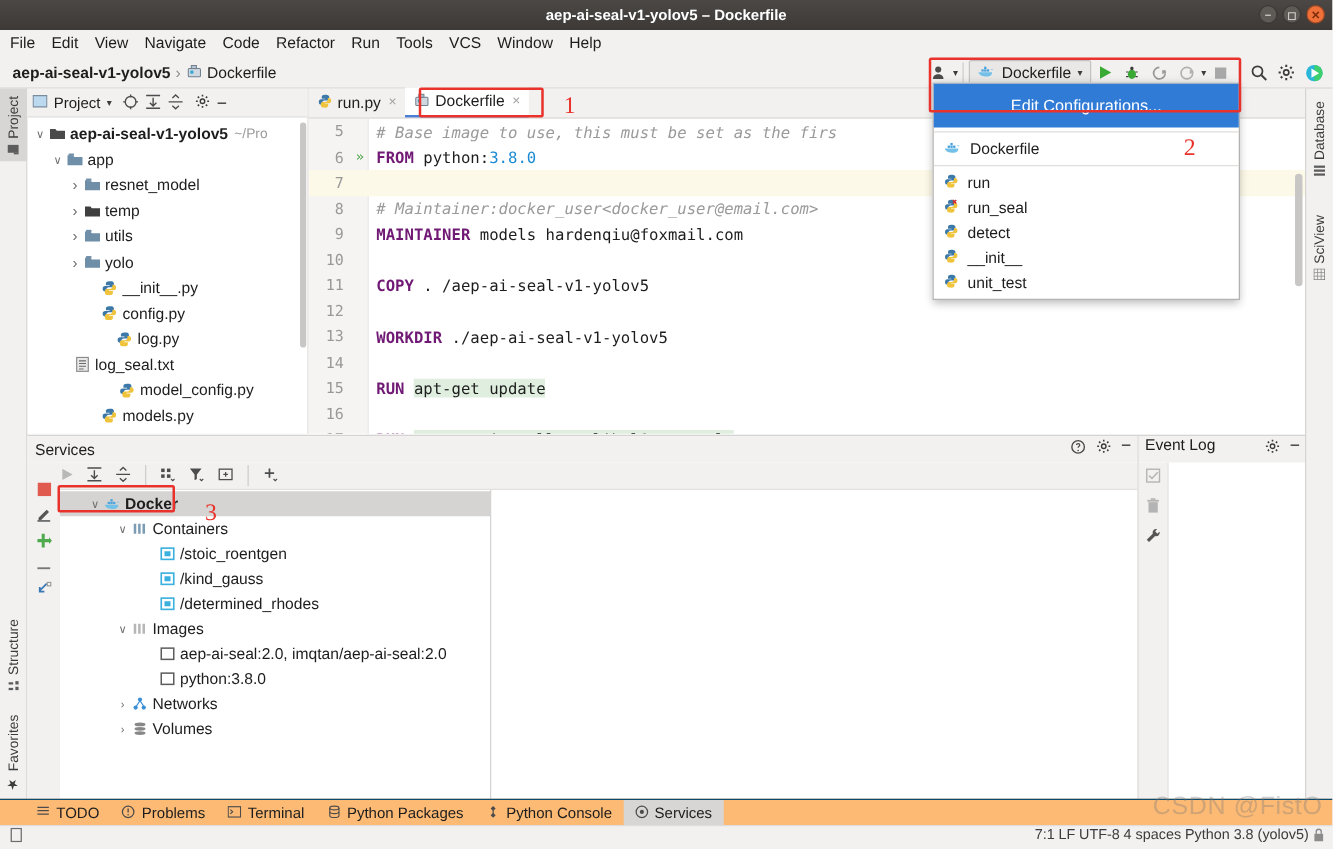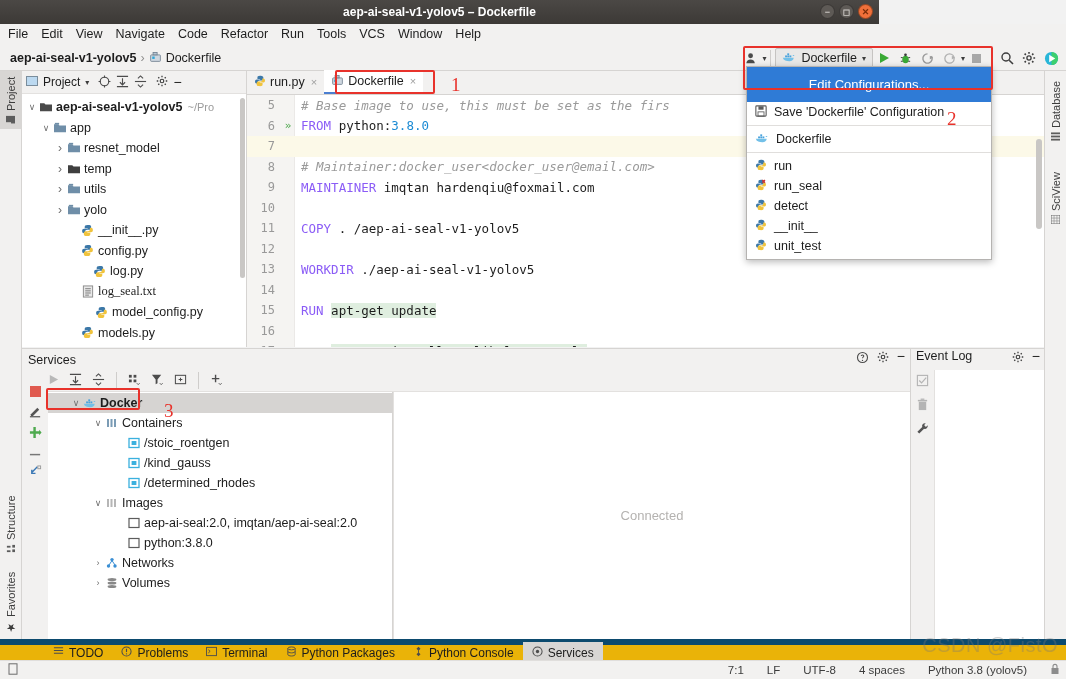--- a/index.html
+++ b/index.html
@@ -9,21 +9,21 @@
     overflow: hidden;
     font-family: "Liberation Sans", sans-serif;
     font-size: 12px;
     color: #1d1d1d;
     background: #f2f2f2;
   }
   #app { position: relative; width: 1066px; height: 679px; }
 
   
   .titlebar {
-    position: absolute; left:0; top:0; width:879px; height:24px;
+    position: absolute; left:0; top:0; width:1066px; height:24px;
     background: linear-gradient(#4b4845,#3c3936);
     color:#ffffff; font-size:12px; font-weight:bold;
     display:flex; align-items:center; justify-content:center;
   }
   .win-btns { position:absolute; right:6px; top:4px; display:flex; gap:4px; }
   .win-btn { width:15px; height:15px; border-radius:50%; display:flex;
              align-items:center; justify-content:center; font-size:9px;
              color:#3c3936; border:1px solid rgba(0,0,0,.35); }
   .win-min { background:#5e5a56; color:#cfcbc7;}
   .win-max { background:#5e5a56; color:#cfcbc7;}
@@ -108,21 +108,21 @@
   .etab .x { color:#a0a0a0; font-size:11px; margin-left:2px; }
   .code { position:relative; height:252px; overflow:hidden; background:#ffffff;
           font-family:"DejaVu Sans Mono", monospace; font-size:12.5px; }
   .cline { position:relative; height:20.5px; display:flex; align-items:center; }
   .cline.hl { background:#fcf9e8; }
   .gut { width:34px; text-align:right; padding-right:6px; color:#999999;
          font-size:12px; flex:none; }
   .runmark { width:14px; flex:none; color:#4ca64c; font-size:11px; text-align:center;}
   .ctext { white-space:pre; padding-left:6px; }
   .c-comment { color:#9a9a9a; font-style:italic; }
-  .c-kw { color:#8b5cf6; font-weight:normal; }
+  .c-kw { color:#701a75; font-weight:bold; }
   .c-num { color:#1a8ad4; }
   .c-run { background:#dfeedf; }
   .gutter-bg { position:absolute; left:0; top:0; width:48px; height:252px;
                background:#f5f4f2; border-right:1px solid #ebe9e7; z-index:0;}
   .code-scroll { position:absolute; right:2px; top:44px; width:6px; height:90px;
                  background:#c9c7c5; border-radius:3px; z-index:5;}
 
   
   .rightstrip {
     position:absolute; right:0; top:71px; width:22px; height:568px;
@@ -170,29 +170,29 @@
   .el-head { height:21px; background:#f2f1f0; display:flex; align-items:flex-start;
              padding:0 5px; font-size:12.5px; position:relative; }
   .el-head-icons { position:absolute; right:4px; top:2px; display:flex; gap:8px; }
   .el-body { display:flex; height:270px; }
   .el-tools { width:24px; background:#f2f1f0; display:flex; flex-direction:column;
               align-items:center; padding-top:4px; gap:9px;
               border-right:1px solid #e3e1df;}
 
   
   .bottombar { position:absolute; left:0; top:639px; width:1066px; height:21px;
-               background:#eab308; display:flex; align-items:center;
-               padding-left:44px; gap:0; font-size:12px;
-               border-top:6px solid #0c4a6e; }
+               background:#fdba74; display:flex; align-items:center;
+               padding-left:20px; gap:0; font-size:12px;
+               border-top:1px solid #0c4a6e; }
   .btab { display:flex; align-items:center; gap:5px; height:21px; padding:0 9px; }
   .btab.active { background:#d8d6d4; }
   .statusbar { position:absolute; left:0; top:660px; width:1066px; height:19px;
                background:#f2f1f0; display:flex; align-items:center;
                font-size:11.5px; color:#3c3c3c; border-top:1px solid #e0dedc;}
-  .status-right { position:absolute; right:6px; display:flex; align-items:center; gap:23px; }
+  .status-right { position:absolute; right:6px; display:flex; align-items:flex-start; gap:3px; }
 
   .watermark { position:absolute; right:8px; top:634px; font-size:20px;
                color:rgba(120,120,120,.35); z-index:55;
                font-family:"Liberation Sans", sans-serif; letter-spacing:.5px;}
 
   .ico { display:inline-block; line-height:1; }
 </style>
 </head>
 <body>
 
@@ -486,21 +486,21 @@
         <div class="trow" style="padding-left: 58px;">
           <span class="arrow"></span>
           <span class="ticon">
             <svg width="13" height="13" viewBox="0 0 14 14">
               <path d="M7 1c-2.4 0-3 .9-3 2v1.6h3.2v.6H3.3C2 5.2 1.2 6 1.2 7.6S2 10 3.3 10h1.1V8.4c0-1.2.9-2.1 2.1-2.1h2.6c1 0 1.8-.8 1.8-1.8V3c0-1-.8-1.7-1.8-1.9C8.5 1 7.7 1 7 1z" fill="#3c78a8"></path>
               <path d="M7 13c2.4 0 3-.9 3-2v-1.6H6.8v-.6h3.9C12 8.8 12.8 8 12.8 6.4S12 4 10.7 4H9.6v1.6c0 1.2-.9 2.1-2.1 2.1H4.9c-1 0-1.8.8-1.8 1.8V11c0 1 .8 1.7 1.8 1.9.9.1 1.7.1 2.1.1z" fill="#f0c33c"></path>
             </svg>
           </span>
           <span class="tlabel">log.py</span>
         </div>
-        <div class="trow" style="padding-left: 46px; font-family: Liberation Serif, serif;">
+        <div class="trow" style="padding-left: 24px;">
           <span class="arrow"></span>
           <span class="ticon">
             <svg width="12" height="13" viewBox="0 0 12 14">
               <rect x="1" y="1" width="10" height="12" fill="#e8e8e8" stroke="#8a8a8a"></rect>
               <path d="M3 4h6M3 6.3h6M3 8.6h6M3 10.9h4" stroke="#6a6a6a" stroke-width=".9"></path>
             </svg>
           </span>
           <span class="tlabel">log_seal.txt</span>
         </div>
         <div class="trow" style="padding-left: 60px;">
@@ -570,21 +570,21 @@
             <span class="ctext"></span>
           </div>
           <div class="cline">
             <span class="gut">8</span>
             <span class="runmark"></span>
             <span class="ctext"><span class="c-comment"># Maintainer:docker_user&lt;docker_user@email.com&gt;</span></span>
           </div>
           <div class="cline">
             <span class="gut">9</span>
             <span class="runmark"></span>
-            <span class="ctext"><span class="c-kw">MAINTAINER</span><span> imqtan hardenqiu@foxmail.com</span></span>
+            <span class="ctext"><span class="c-kw">MAINTAINER</span><span> models hardenqiu@foxmail.com</span></span>
           </div>
           <div class="cline">
             <span class="gut">10</span>
             <span class="runmark"></span>
             <span class="ctext"></span>
           </div>
           <div class="cline">
             <span class="gut">11</span>
             <span class="runmark"></span>
             <span class="ctext"><span class="c-kw">COPY</span><span> . /aep-ai-seal-v1-yolov5</span></span>
@@ -620,30 +620,20 @@
             <span class="ctext"><span class="c-kw">RUN</span><span> </span><span class="c-run">apt-get install -y libgl1-mesa-glx</span></span>
           </div>
         </div>
       <div class="code-scroll"></div>
     </div>
   </div>
 
   <div class="dropdown">
     <div class="ditem sel">
       <span>Edit Configurations...</span>
-    </div>
-    <div class="ditem">
-      <span class="ico">
-        <svg width="12" height="12" viewBox="0 0 14 14">
-            <rect x="1" y="1" width="12" height="12" rx="1" fill="none" stroke="#5c5c5c" stroke-width="1.3"></rect>
-            <rect x="4" y="1.5" width="6" height="4" fill="#5c5c5c"></rect>
-            <rect x="3.5" y="8" width="7" height="5" fill="none" stroke="#5c5c5c" stroke-width="1"></rect>
-          </svg>
-      </span>
-      <span>Save 'Dockerfile' Configuration</span>
     </div>
     <div class="dsep"></div>
     <div class="ditem">
       <span class="ico">
         <svg width="14" height="12" viewBox="0 0 18 14">
             <rect x="4" y="5" width="2.4" height="2.4" fill="#4aa3dd"></rect>
             <rect x="6.8" y="5" width="2.4" height="2.4" fill="#4aa3dd"></rect>
             <rect x="9.6" y="5" width="2.4" height="2.4" fill="#4aa3dd"></rect>
             <rect x="6.8" y="2.3" width="2.4" height="2.4" fill="#4aa3dd"></rect>
             <path d="M1 8h14c0 3-2.4 4.4-5.4 4.4C5.6 12.4 2 11.4 1 8z" fill="#73c0e8"></path>
@@ -906,23 +896,20 @@
             <span class="ticon">
               <svg width="12" height="12" viewBox="0 0 12 12">
                 <ellipse cx="6" cy="2.5" rx="4.4" ry="1.5" fill="#888888"></ellipse>
                 <ellipse cx="6" cy="6" rx="4.4" ry="1.5" fill="#888888"></ellipse>
                 <ellipse cx="6" cy="9.4" rx="4.4" ry="1.5" fill="#888888"></ellipse>
               </svg>
             </span>
             <span class="tlabel">Volumes</span>
           </div>
         </div>
-      <div class="svc-detail">
-        <span>Connected</span>
-      </div>
     </div>
   </div>
 
   <div class="eventlog">
     <div class="el-head">
       <span>Event Log</span>
       <div class="el-head-icons">
         <span class="ico">
           <svg width="12" height="12" viewBox="0 0 16 16">
               <circle cx="8" cy="8" r="2.4" fill="none" stroke="#3c3c3c" stroke-width="1.5"></circle>

